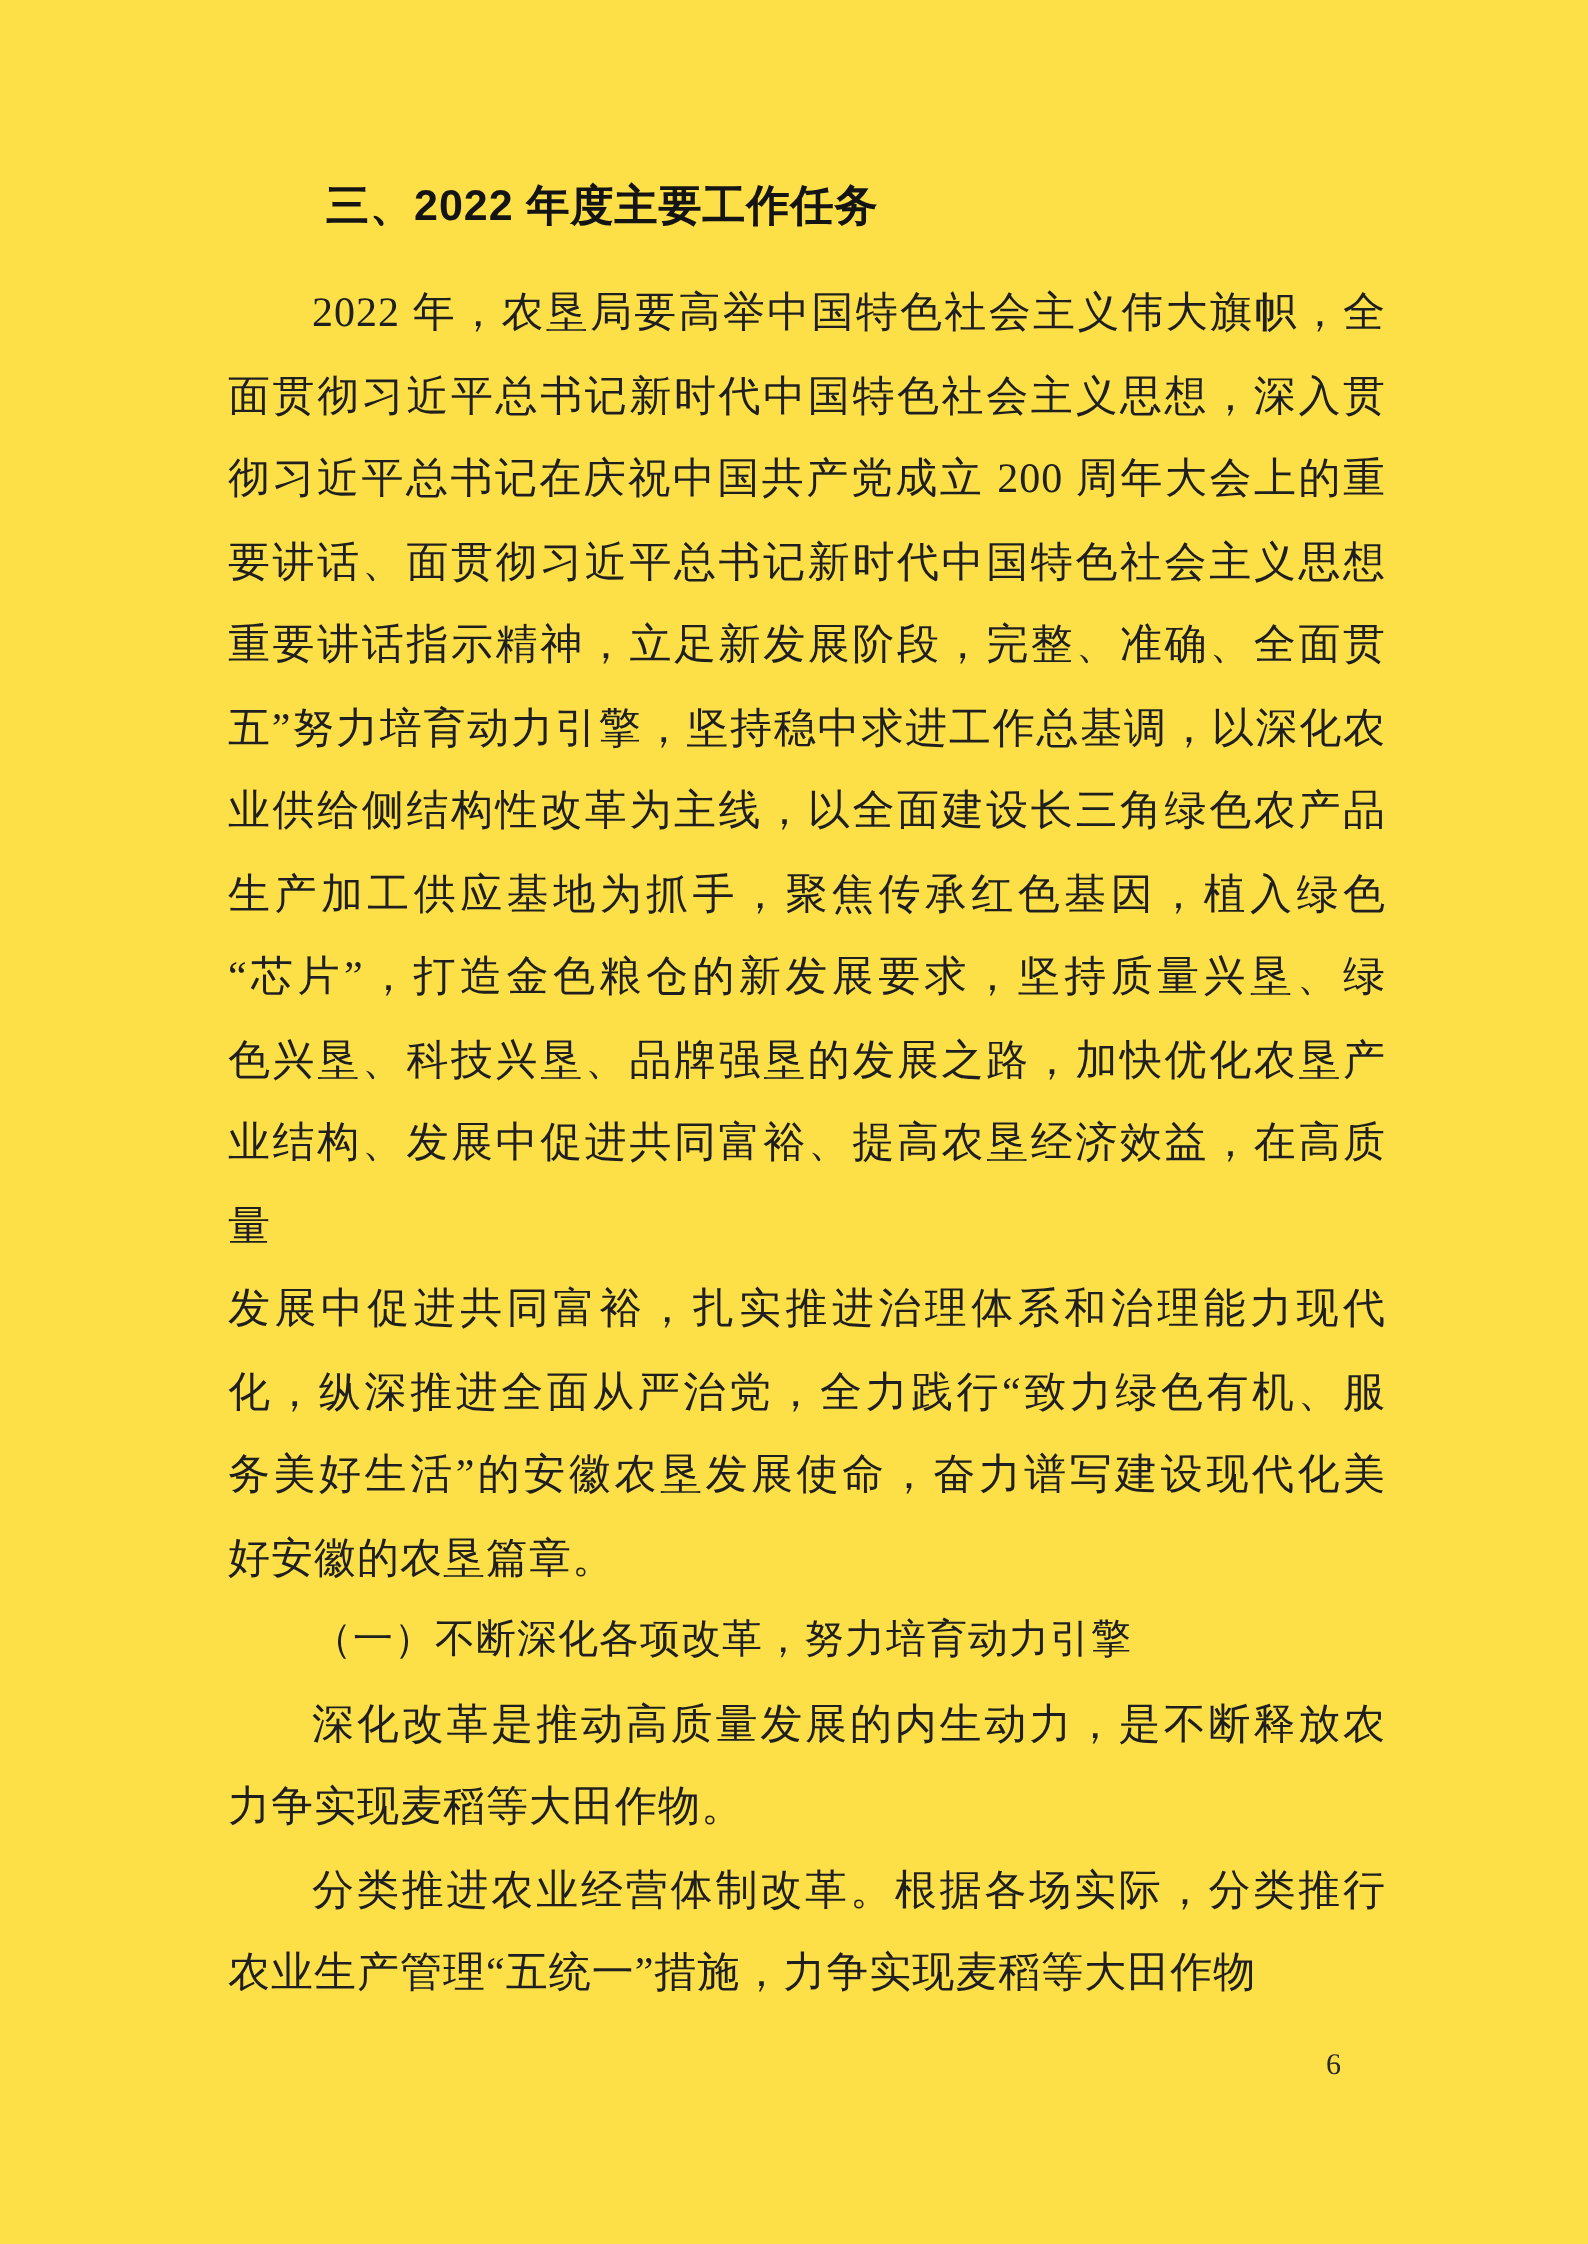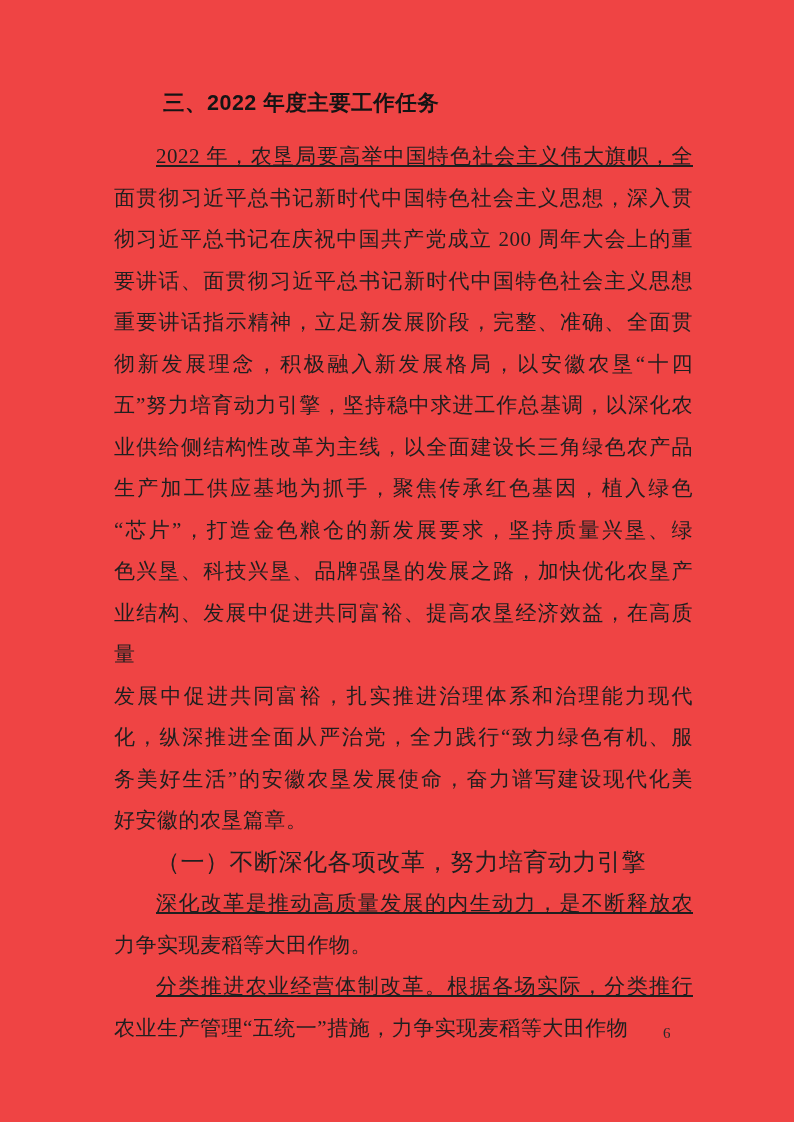--- a/index.html
+++ b/index.html
@@ -13,21 +13,21 @@
     position: relative;
     font-family: "Liberation Serif", "DejaVu Serif", serif;
     color: #1f1f1f;
     overflow: hidden;
   }
   .page {
     position: absolute;
     left: 0; top: 0;
     width: 794px;
     height: 1122px;
-    background: #ef4444;
+    background: #fde047;
   }
   .content {
     position: absolute;
     left: 114px;
     top: 88px;
     width: 579px;
   }
   .section-heading {
     font-family: "Liberation Sans", "DejaVu Sans", sans-serif;
     font-weight: 700;
@@ -39,27 +39,27 @@
     letter-spacing: 0.5px;
   }
   .para { margin: 0; }
   .line {
     font-size: 21px;
     line-height: 41.5px;
     text-align: justify;
     text-align-last: justify;
     letter-spacing: 0.5px;
   }
-  .line.first { text-indent: 42px; text-decoration: underline; }
+  .line.first { text-indent: 42px; }
   .line.lastline {
     text-align: center;
     text-align-last: left;
   }
   .subheading {
-    font-size: 24px;
+    font-size: 20px;
     line-height: 41.5px;
     text-indent: 42px;
     color: #1f1f1f;
     letter-spacing: 0.5px;
   }
   .page-num {
     position: absolute;
     left: 663px;
     top: 1024px;
     font-size: 15px;
@@ -75,21 +75,20 @@
   <div class="content">
 
     <h1 class="section-heading">三、2022 年度主要工作任务</h1>
 
     <div class="para">
       <div class="line first">2022 年，农垦局要高举中国特色社会主义伟大旗帜，全</div>
       <div class="line">面贯彻习近平总书记新时代中国特色社会主义思想，深入贯</div>
       <div class="line">彻习近平总书记在庆祝中国共产党成立 200 周年大会上的重</div>
       <div class="line">要讲话、面贯彻习近平总书记新时代中国特色社会主义思想</div>
       <div class="line">重要讲话指示精神，立足新发展阶段，完整、准确、全面贯</div>
-      <div class="line">彻新发展理念，积极融入新发展格局，以安徽农垦“十四</div>
       <div class="line">五”努力培育动力引擎，坚持稳中求进工作总基调，以深化农</div>
       <div class="line">业供给侧结构性改革为主线，以全面建设长三角绿色农产品</div>
       <div class="line">生产加工供应基地为抓手，聚焦传承红色基因，植入绿色</div>
       <div class="line">“芯片”，打造金色粮仓的新发展要求，坚持质量兴垦、绿</div>
       <div class="line">色兴垦、科技兴垦、品牌强垦的发展之路，加快优化农垦产</div>
       <div class="line">业结构、发展中促进共同富裕、提高农垦经济效益，在高质量</div>
       <div class="line">发展中促进共同富裕，扎实推进治理体系和治理能力现代</div>
       <div class="line">化，纵深推进全面从严治党，全力践行“致力绿色有机、服</div>
       <div class="line">务美好生活”的安徽农垦发展使命，奋力谱写建设现代化美</div>
       <div class="line lastline">好安徽的农垦篇章。</div>

